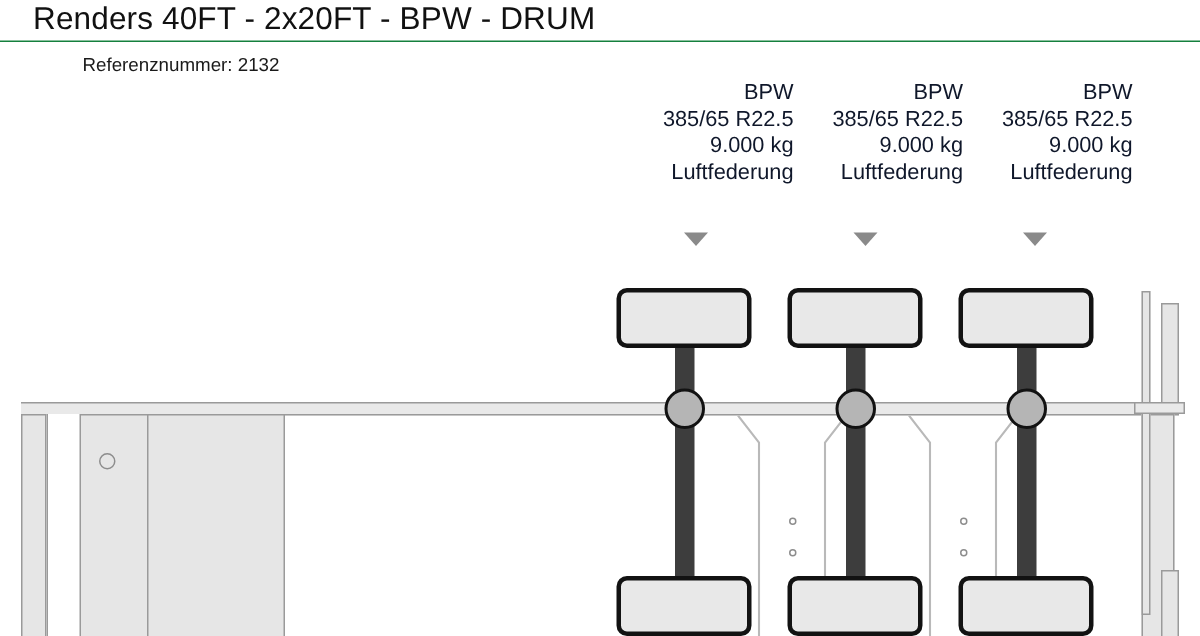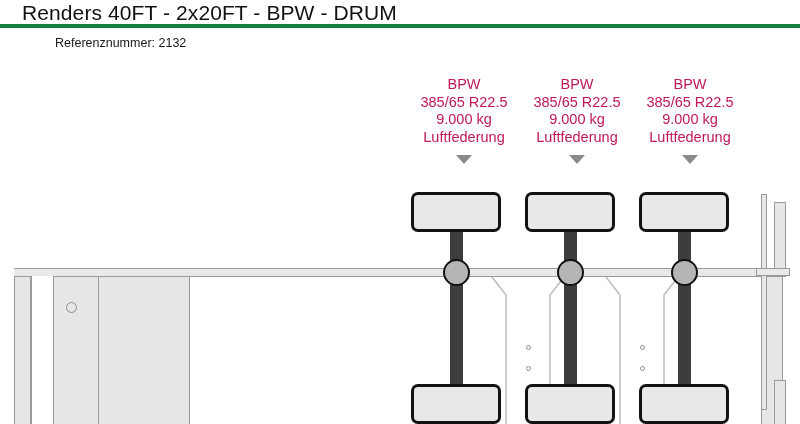--- a/index.html
+++ b/index.html
@@ -17,21 +17,21 @@
   }
 
   
   #header {
     position: absolute;
     left: 0;
     top: 0;
     width: 800px;
     height: 28px;
     box-sizing: border-box;
-    border-bottom: 4px solid #15803d;
+    border-bottom: 1px solid #15803d;
   }
   #page-title {
     position: absolute;
     left: 22px;
     top: 1px;
     font-size: 21px;
     font-weight: normal;
     letter-spacing: 0.1px;
     white-space: nowrap;
     color: #111111;
@@ -42,26 +42,26 @@
     top: 36px;
     font-size: 12.5px;
     color: #1a1a1a;
     white-space: nowrap;
     margin-left: 33px;
   }
 
   
   .axle-label {
     position: absolute;
-    top: 76px;
+    top: 54px;
     width: 130px;
-    text-align: center;
+    text-align: right;
     font-size: 14.5px;
     line-height: 17.5px;
-    color: #be185d;
+    color: #0f172a;
     white-space: nowrap;
   }
   .axle-label .ln {
     display: block;
   }
   .axle-arrow {
     position: absolute;
     top: 155px;
     width: 0;
     height: 0;

